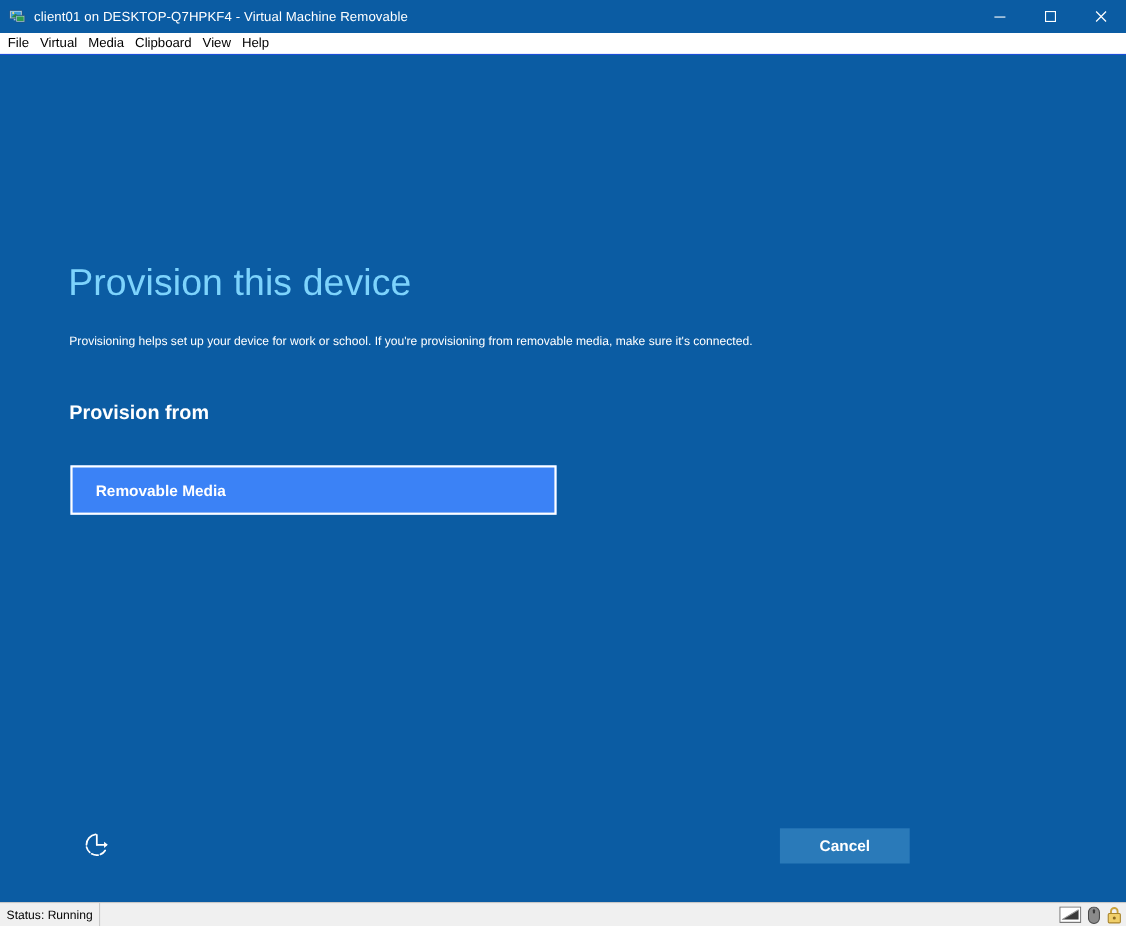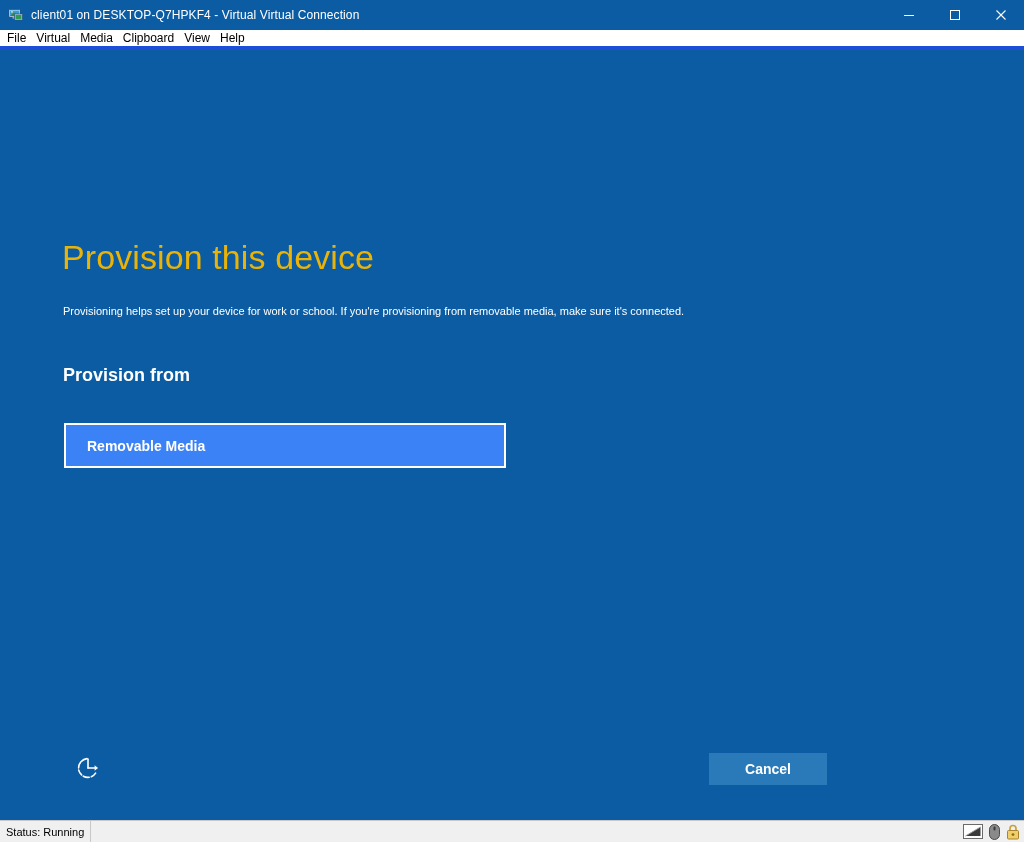--- a/index.html
+++ b/index.html
@@ -63,21 +63,21 @@
   }
   .wincontrol svg { display: block; }
 
   
   .menubar {
     height: 20px;
     flex: 0 0 20px;
     background: #ffffff;
     display: flex;
     align-items: center;
-    border-bottom: 4px solid #1d4ed8;
+    border-bottom: 1px solid #1d4ed8;
     box-sizing: border-box;
   }
   .menuitem {
     font-size: 12px;
     color: #000000;
     padding: 0 5px;
     line-height: 19px;
     white-space: nowrap;
   }
   .menuitem:first-child { margin-left: 2px; }
@@ -89,21 +89,21 @@
     position: relative;
     overflow: hidden;
   }
 
   .oobe-title {
     position: absolute;
     left: 62px;
     top: 185px;
     font-size: 34px;
     font-weight: 300;
-    color: #eab308;
+    color: #7dd3fc;
     letter-spacing: 0.1px;
     line-height: 44px;
   }
   .oobe-desc {
     position: absolute;
     left: 63px;
     top: 249px;
     width: 645px;
     font-size: 11px;
     font-weight: 400;
@@ -219,21 +219,21 @@
       <svg width="16" height="16" viewBox="0 0 16 16">
         <rect x="1" y="2.5" width="11" height="7.5" rx="0.5" fill="#ffffff" stroke="#23527c" stroke-width="0.8"></rect>
         <rect x="2" y="3.4" width="9" height="5.6" fill="#3b9bd9"></rect>
         <path d="M2 9 L6 5.5 L11 9 Z" fill="#2d8a3e"></path>
         <circle cx="4" cy="4.8" r="0.9" fill="#ffe27a"></circle>
         <rect x="4.5" y="10.2" width="4" height="1.3" fill="#9dc3e6"></rect>
         <rect x="6.5" y="7" width="8" height="6" rx="0.5" fill="#d9e8f5" stroke="#23527c" stroke-width="0.8"></rect>
         <rect x="7.4" y="7.9" width="6.2" height="4.2" fill="#2e9b4e"></rect>
       </svg>
     </div>
-    <div class="titlebar-text">client01 on DESKTOP-Q7HPKF4 - Virtual Virtual Connection</div>
+    <div class="titlebar-text">client01 on DESKTOP-Q7HPKF4 - Virtual Machine Removable</div>
 
     <div class="wincontrols">
       <div class="wincontrol">
         <svg width="12" height="12" viewBox="0 0 12 12">
           <rect x="1" y="6" width="10" height="1" fill="#ffffff"></rect>
         </svg>
       </div>
       <div class="wincontrol">
         <svg width="12" height="12" viewBox="0 0 12 12">
           <rect x="1.5" y="1.5" width="9" height="9" fill="none" stroke="#ffffff" stroke-width="1"></rect>

